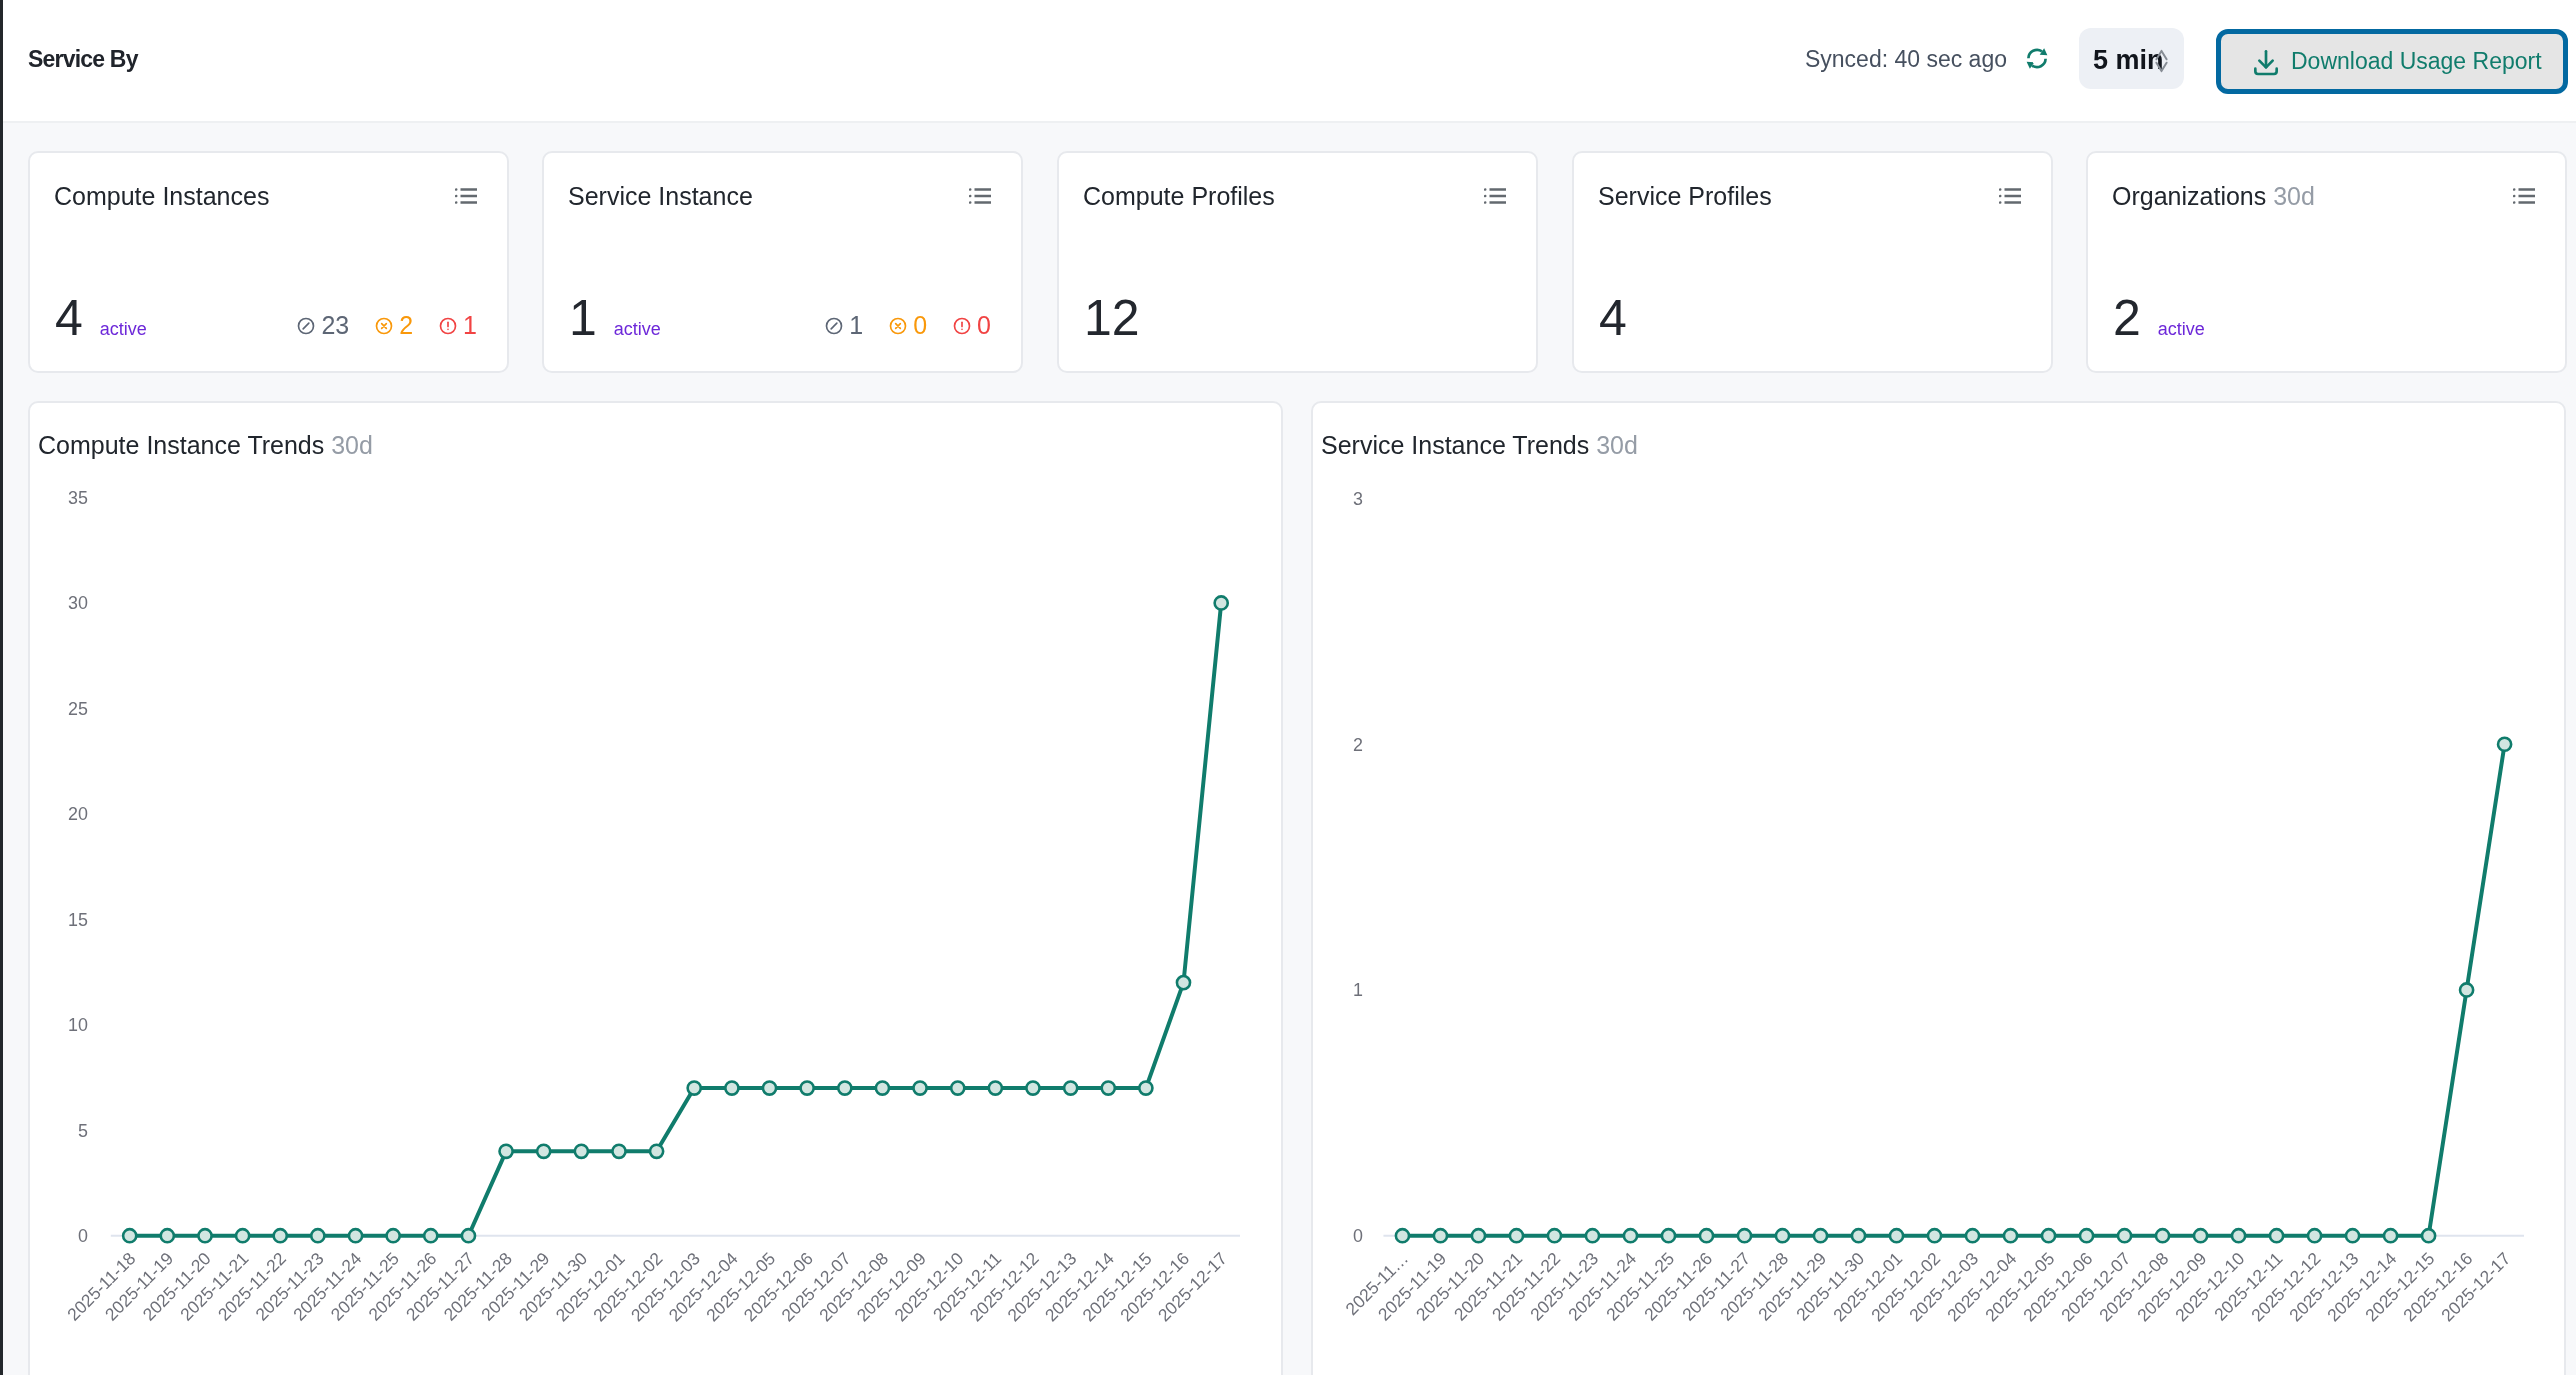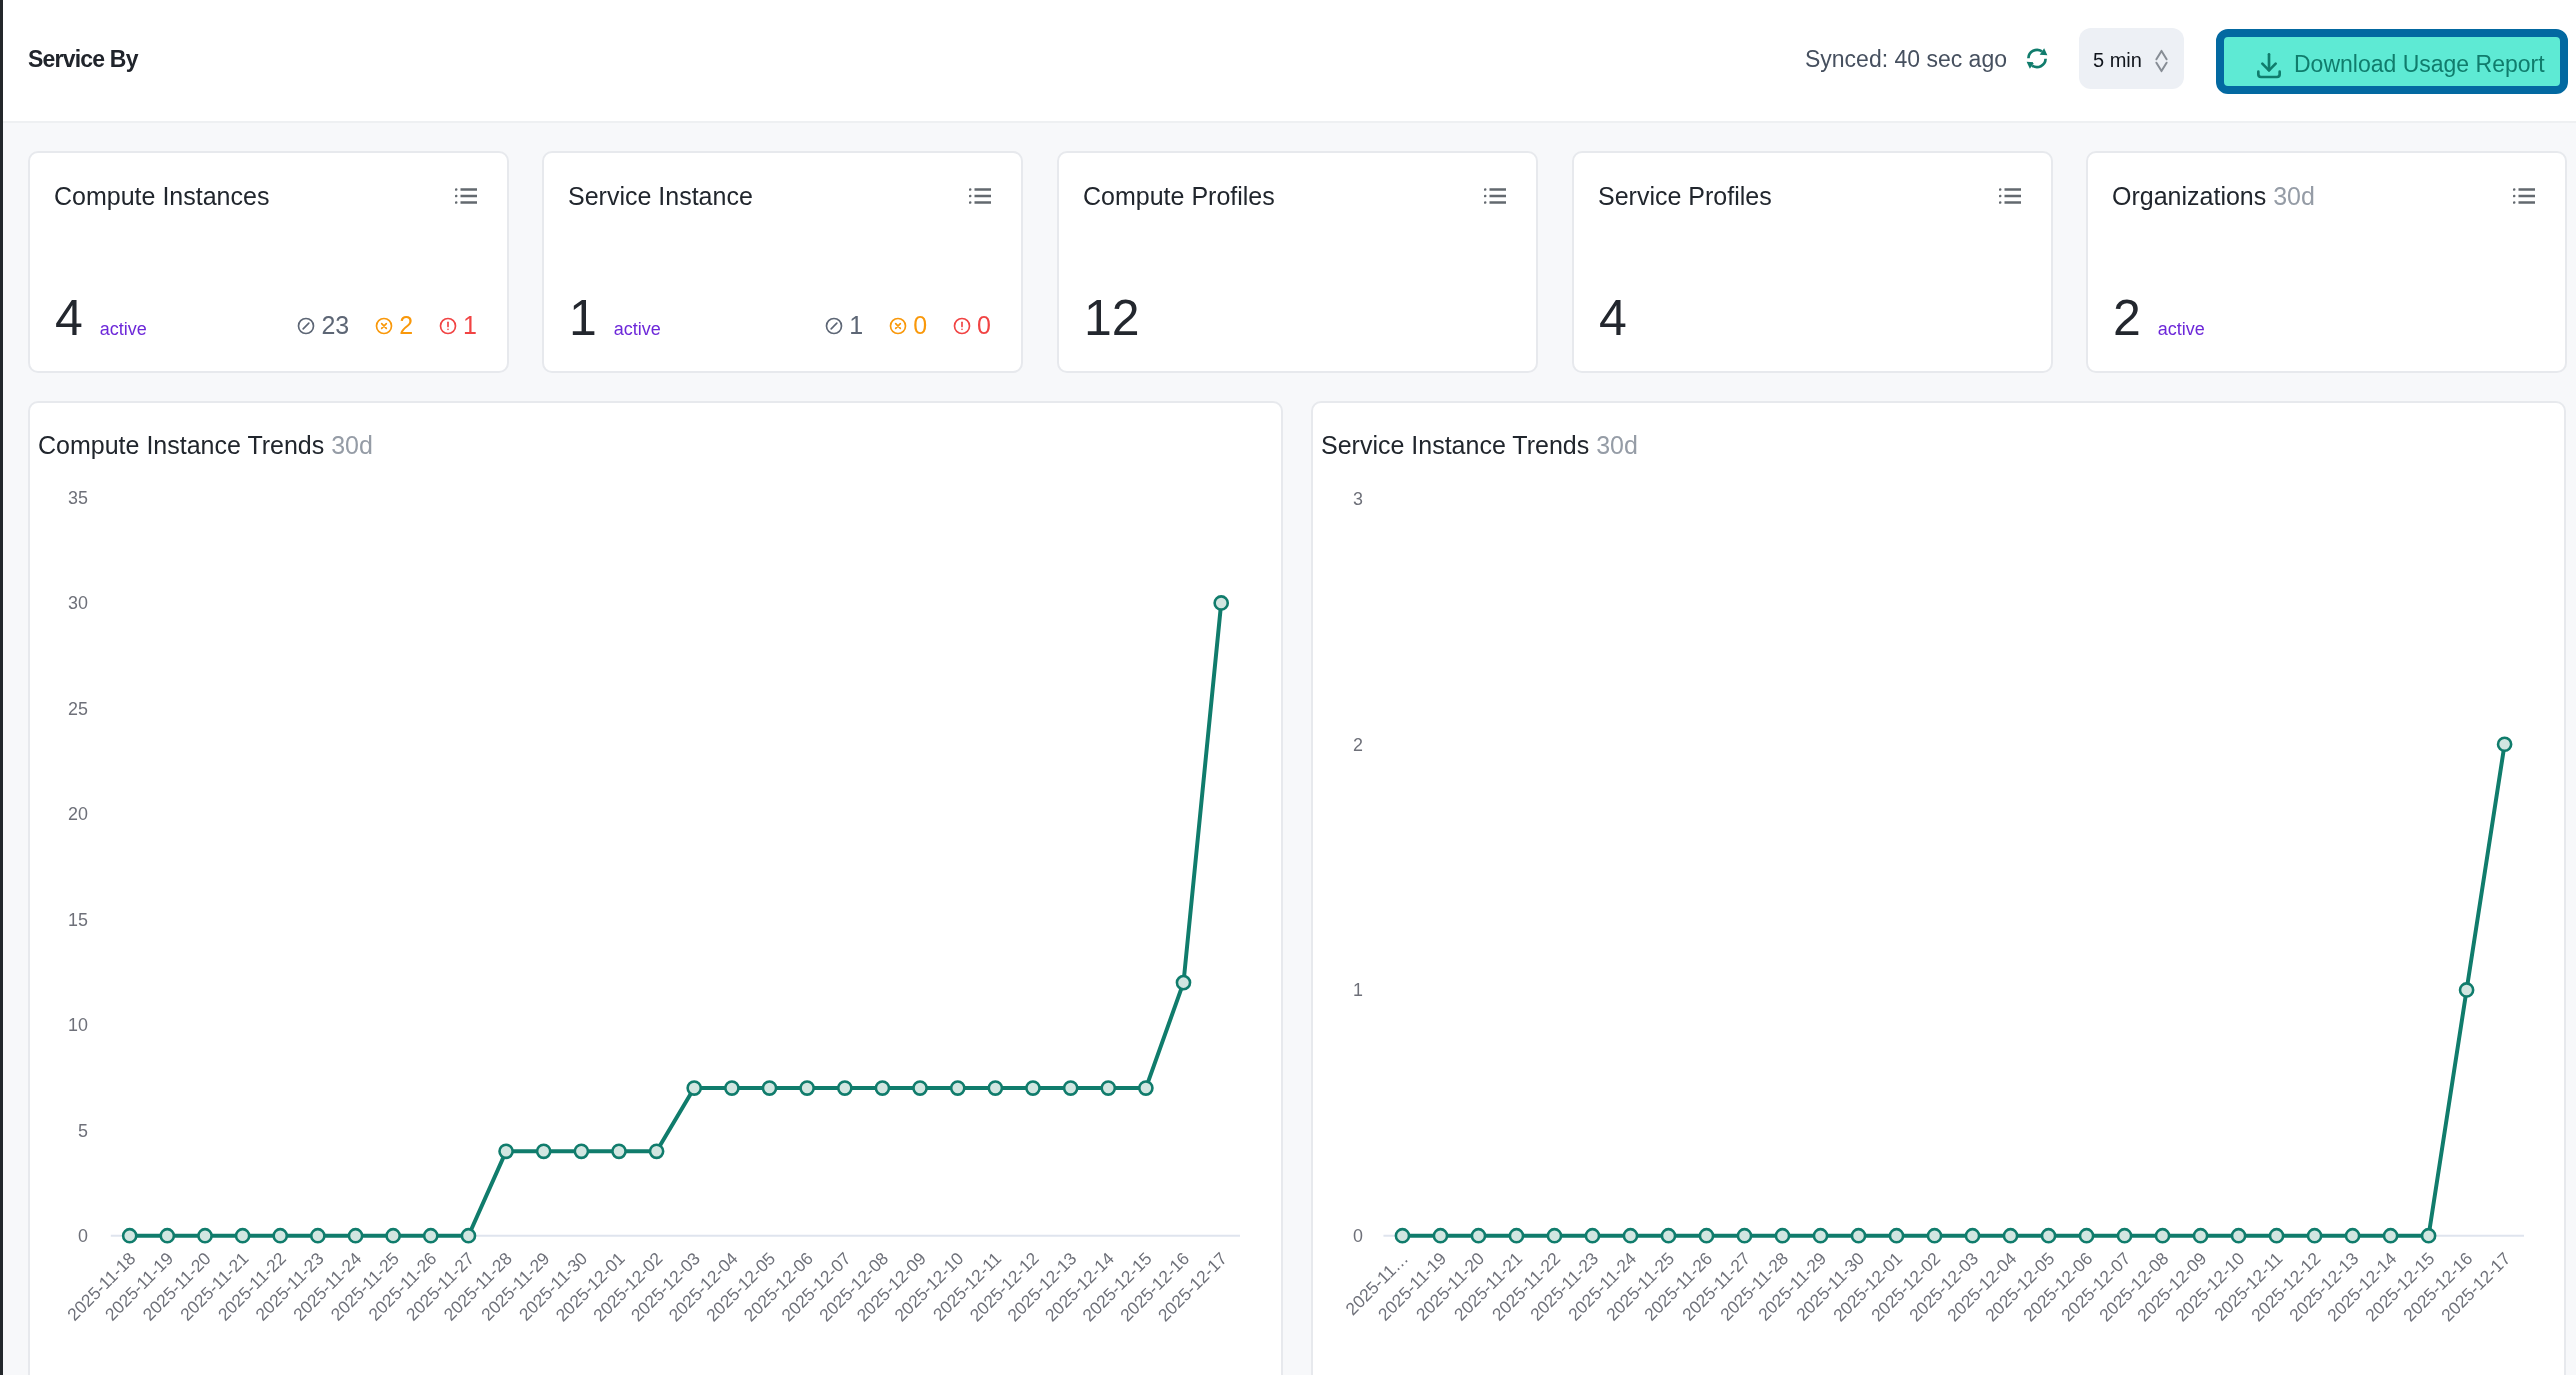--- a/index.html
+++ b/index.html
@@ -14,24 +14,24 @@
   border:2px solid #b9bfc7; border-radius:9px; }
 .fieldlabel { position:absolute; left:8px; top:-13px; background:#fff; padding:0 7px;
   font-size:21px; line-height:23px; color:#69707a; }
 .fieldvalue { position:absolute; left:17px; top:14px; font-size:25px; color:#21262c; }
 .clearx { position:absolute; left:317px; top:13px; }
 .caret { position:absolute; left:364px; top:27px; }
 .synced { position:absolute; right:569px; top:46px; font-size:23px; color:#46505f; }
 .refresh { position:absolute; left:2021px; top:44px; }
 .chip { position:absolute; left:2076px; top:28px; width:105px; height:61px; background:#edf0f5;
   border-radius:12px; }
-.chip .t { position:absolute; left:14px; top:22px; font-size:20px; line-height:21px; font-weight:400; color:#11151c; }
+.chip .t { position:absolute; left:14px; top:22px; font-size:27px; line-height:21px; font-weight:700; color:#11151c; }
 .chip .u { position:absolute; right:16px; top:21px; }
-.dlbtn { position:absolute; left:2213px; top:29px; width:352px; height:65px; background:#5eead4;
-  border:8px solid #0369a1; border-radius:12px; white-space:nowrap; }
+.dlbtn { position:absolute; left:2213px; top:29px; width:352px; height:65px; background:#e5e5e5;
+  border:5px solid #0369a1; border-radius:12px; white-space:nowrap; }
 .dlbtn .i { position:absolute; left:29px; top:12px; }
 .dlbtn .t { position:absolute; left:70px; top:14px; font-size:23px; font-weight:500; color:#107c6c; }
 .card { position:absolute; top:151px; width:481px; height:222px; background:#fff;
   border:2px solid #e7e9ed; border-radius:10px;padding-left:24px; }
 .ctitle { position:absolute; left:24px; top:31px; font-size:25px; line-height:25px; color:#21262d; }
 .tsuf { color:#959ca6; }
 .licon { position:absolute; right:29px; top:35px; }
 .bigrow { position:absolute; left:25px; top:140px; display:flex; align-items:baseline; }
 .bignum { font-size:50px; line-height:50px; color:#23272e; }
 .active { font-size:18px; color:#6d28d9; margin-left:17px; }

